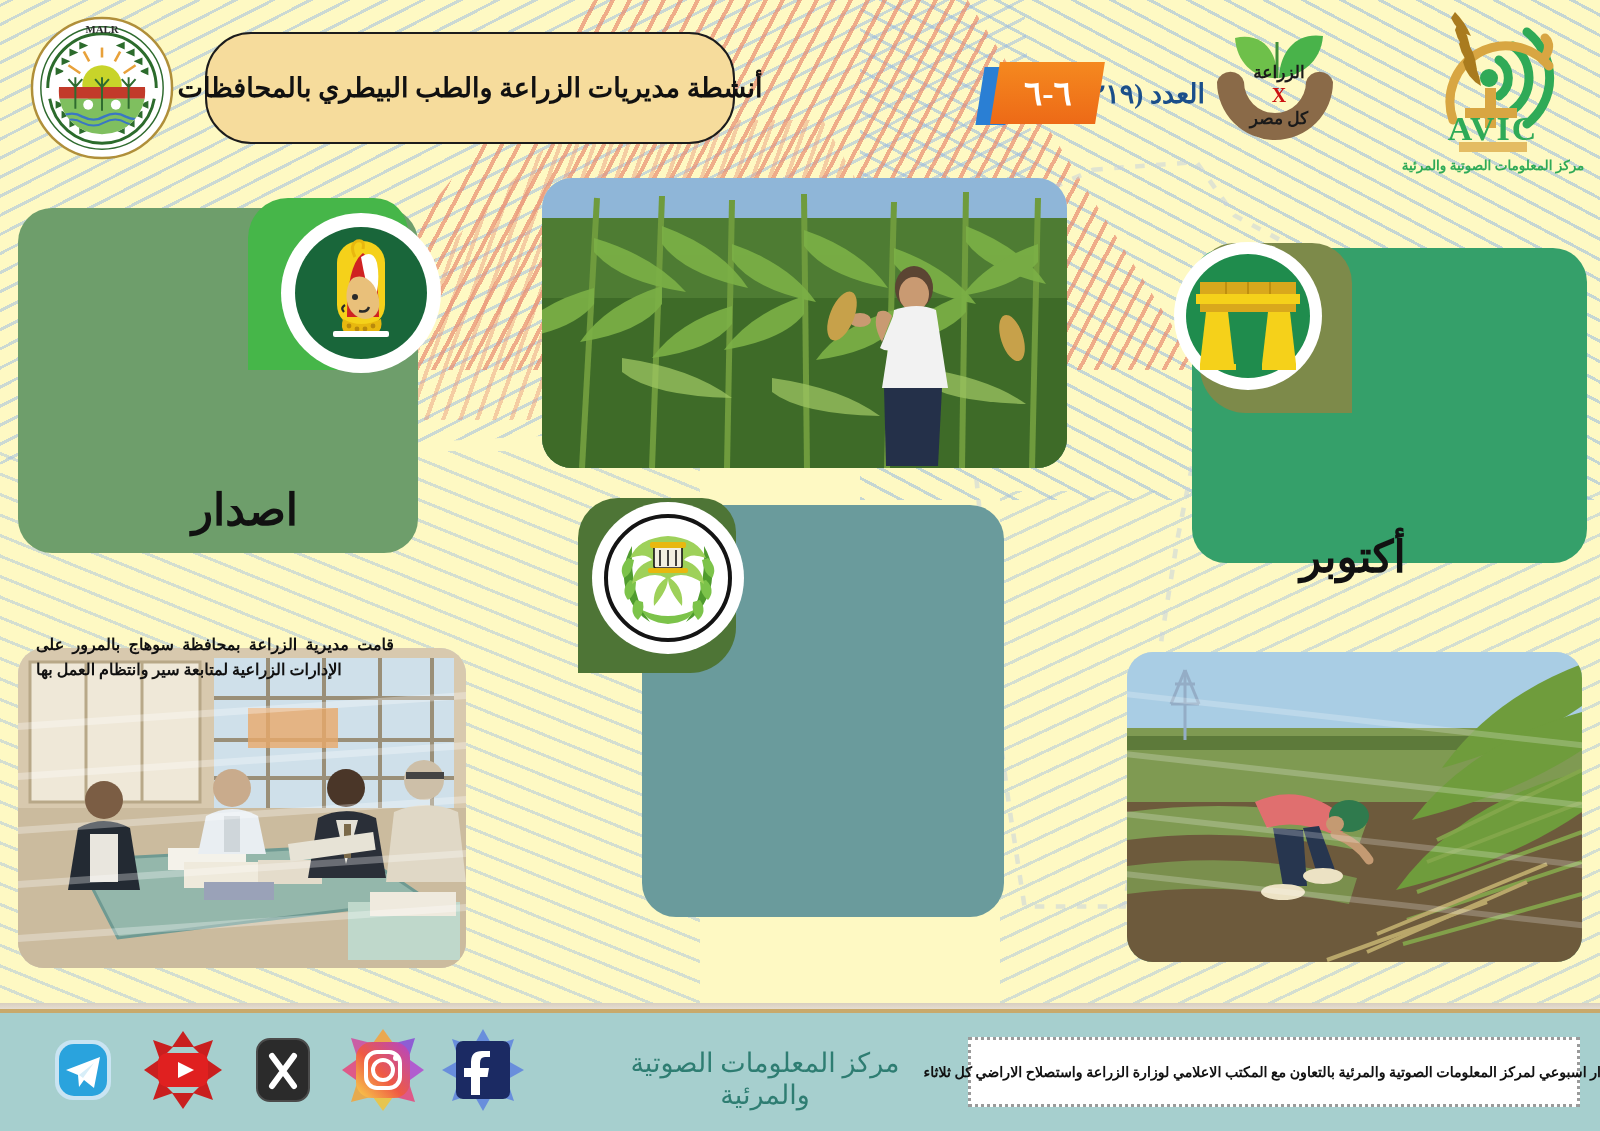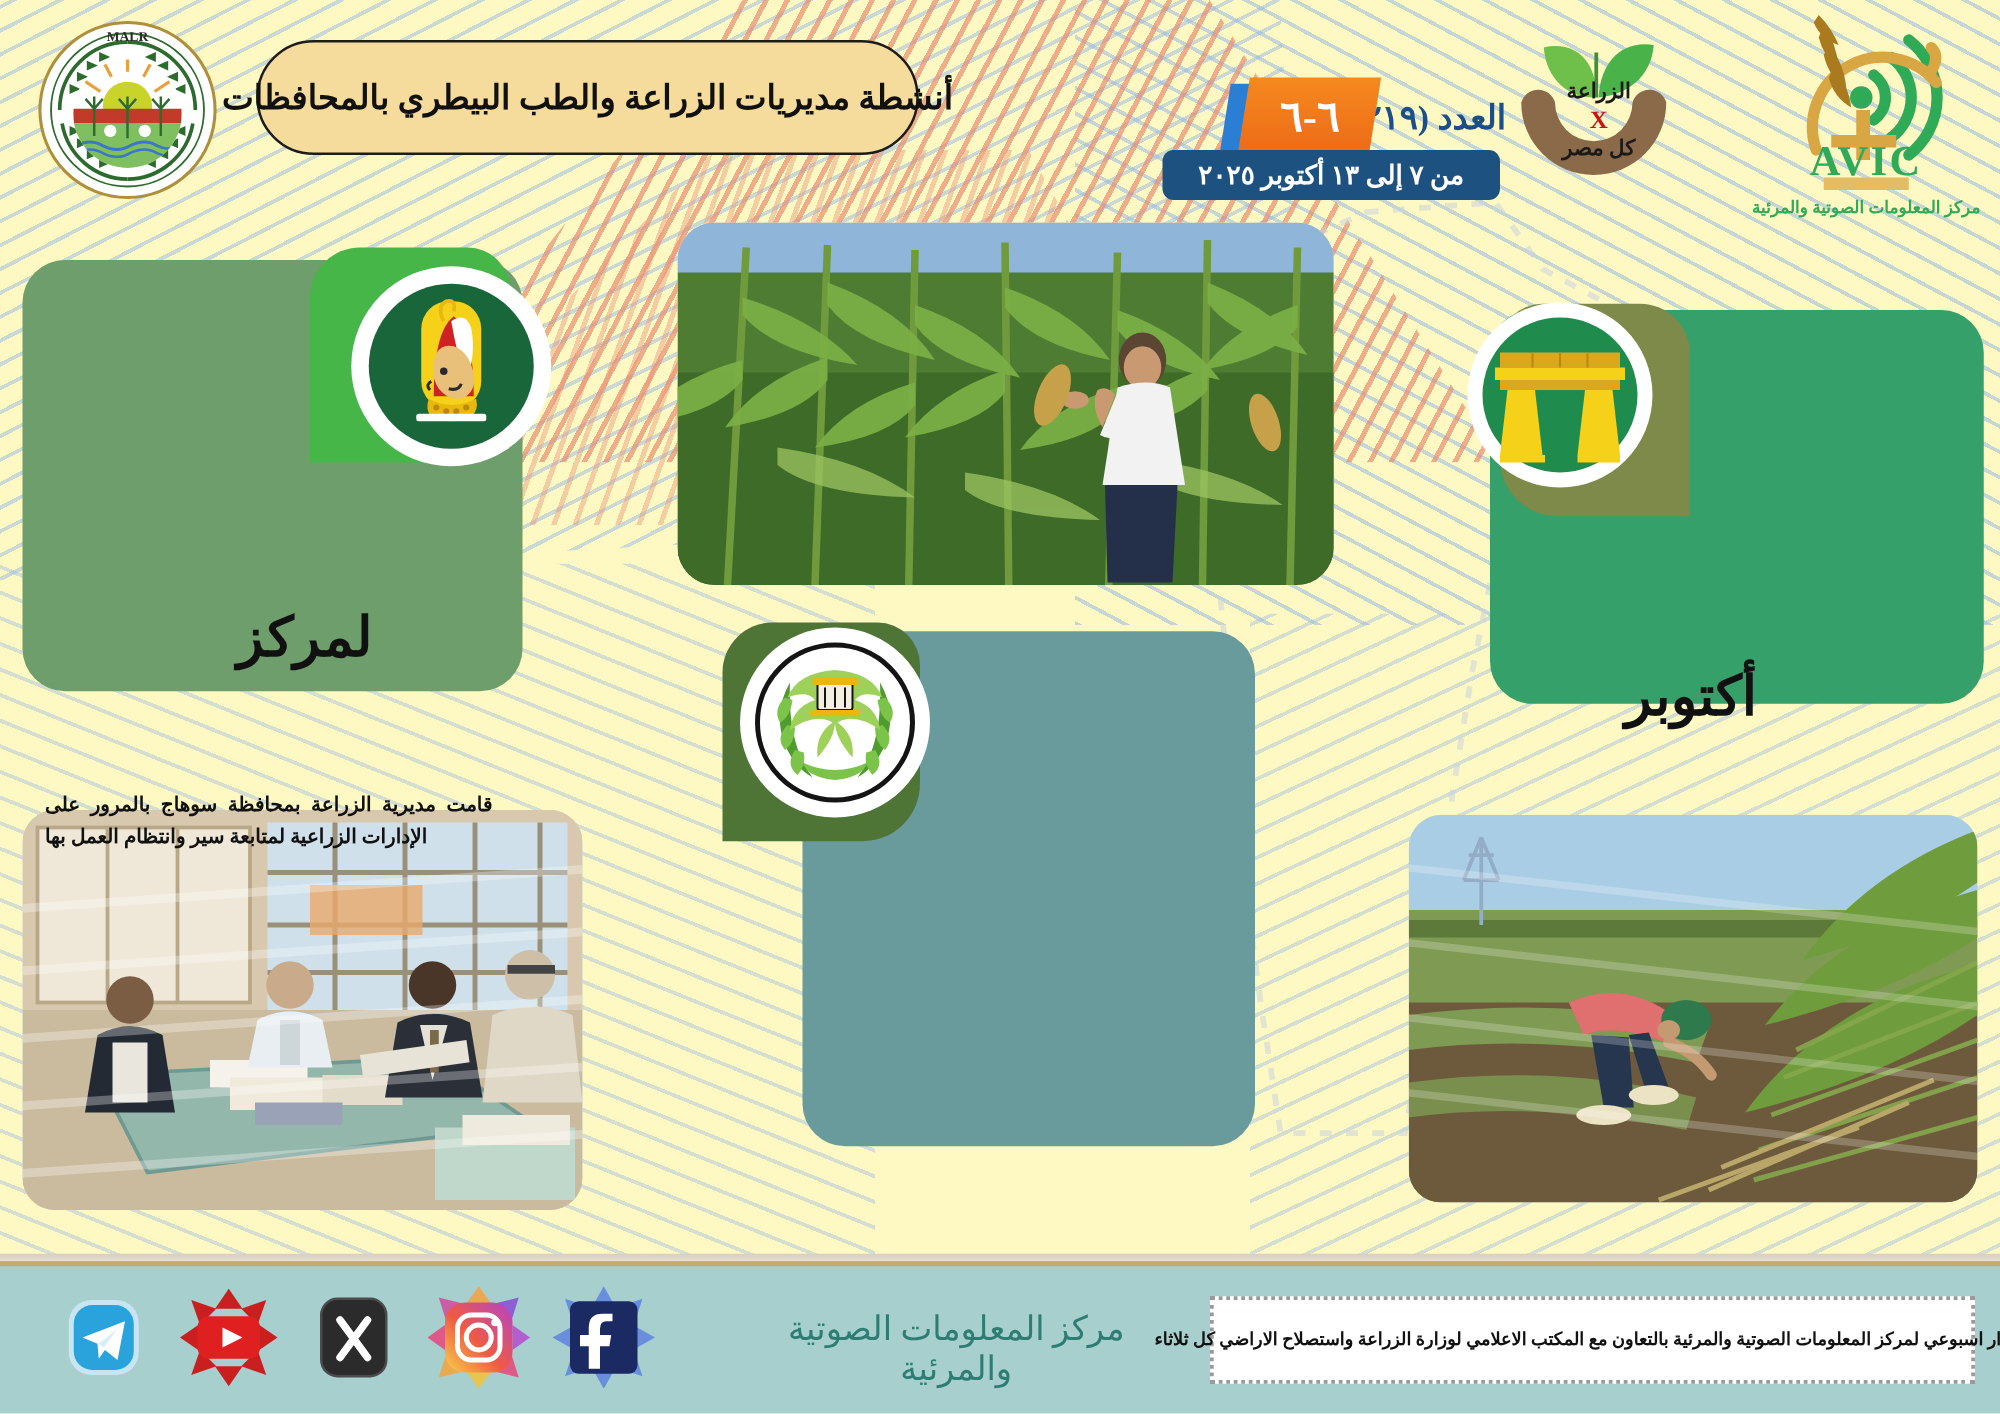--- a/index.html
+++ b/index.html
@@ -52,21 +52,21 @@
   .bg-map { position: absolute; right: 270px; top: 150px; width: 420px; height: 780px; opacity: .55; }
 
   
   .header { position: absolute; left: 0; top: 0; width: 1600px; height: 180px; }
 
   .malr-logo { position: absolute; left: 28px; top: 14px; width: 148px; height: 148px; }
   .avic-logo { position: absolute; right: 12px; top: 2px; width: 195px; height: 176px; }
   .zira3a-logo { position: absolute; right: 243px; top: 20px; width: 160px; height: 140px; }
 
   .title-banner {
-    position: absolute; left: 205px; top: 32px; width: 530px; height: 92px;
+    position: absolute; left: 205px; top: 32px; width: 530px; height: 112px;
     background: #f6dc9c; border: 2.5px solid #1c1c1c; border-radius: 46px;
     display: flex; align-items: center; justify-content: center; text-align: right;
   }
   .title-banner .t {
     font-size: 27px; font-weight: bold; color: #111; letter-spacing: -.3px;
     white-space: nowrap; font-family: "Liberation Serif","DejaVu Serif",serif;
   }
 
   .issue-wrap { position: absolute; right: 395px; top: 62px; width: 300px; height: 100px; }
   .issue-no {
@@ -258,23 +258,20 @@
     <div class="title-banner">
       <div class="t">أنشطة مديريات الزراعة والطب البيطري بالمحافظات</div>
     </div>
 
     <div class="issue-wrap">
       <div class="issue-no">العدد (٢١٩)</div>
       <div class="issue-flag-blue"></div>
       <div class="issue-flag-orange">
         <span>٦-٦</span>
       </div>
-      <div class="date-band">
-        <span>من ٧ إلى ١٣ أكتوبر ٢٠٢٥</span>
-      </div>
     </div>
 
     <svg class="zira3a-logo" viewBox="0 0 160 140">
       <path d="M20 62 a58 58 0 0 0 58 58 a58 58 0 0 0 58 -58 a14 14 0 0 0 -27 0
                a31 31 0 0 1 -62 0 a14 14 0 0 0 -27 0 z" fill="#8a6a48"></path>
       <path d="M78 58 C58 58 40 44 38 18 C64 12 80 30 80 56 Z" fill="#6ec04a"></path>
       <path d="M82 58 C104 56 124 42 126 16 C100 12 84 30 82 56 Z" fill="#49b34a"></path>
       <path d="M80 58 v-36" stroke="#3f8f37" stroke-width="3" fill="none"></path>
       <text x="82" y="58" text-anchor="middle" font-size="17" font-weight="bold" fill="#1a1a1a" font-family="Liberation Serif, serif">الزراعة</text>
       <text x="82" y="82" text-anchor="middle" font-size="20" font-weight="bold" fill="#cc1111" font-family="Liberation Serif, serif">X</text>
@@ -464,21 +461,21 @@
       <g stroke="#ffffff" stroke-width="6" opacity=".22">
         <line x1="-20" y1="40" x2="480" y2="96"></line>
           <line x1="-20" y1="100" x2="480" y2="156"></line>
         <line x1="-20" y1="160" x2="480" y2="216"></line>
           <line x1="-20" y1="220" x2="480" y2="276"></line>
       </g>
     </svg>
   </div>
 
   <div class="card card-sohag">
-    <div class="ctitle sohag-title">لمركز</div>
+    <div class="ctitle sohag-title">اصدار</div>
     <div class="cbody sohag-body">قامت مديرية الزراعة بمحافظة سوهاج بالمرور على الإدارات الزراعية لمتابعة سير وانتظام العمل بها</div>
   </div>
   <div class="sohag-blob"></div>
   <div class="badge-ring sohag-badge">
     <svg viewBox="0 0 160 160" width="160" height="160">
       <circle cx="80" cy="80" r="78" fill="#ffffff"></circle>
       <circle cx="80" cy="80" r="66" fill="#19663a"></circle>
       <rect x="56" y="28" width="48" height="86" rx="22" fill="#f5d11a"></rect>
       <path d="M66 104 q0 -52 16 -64 q16 12 16 64z" fill="#cf2222"></path>
       <path d="M80 44 q12 -8 16 6 q4 20 -4 44 q-8 -26 -12 -50z" fill="#ffffff"></path>

